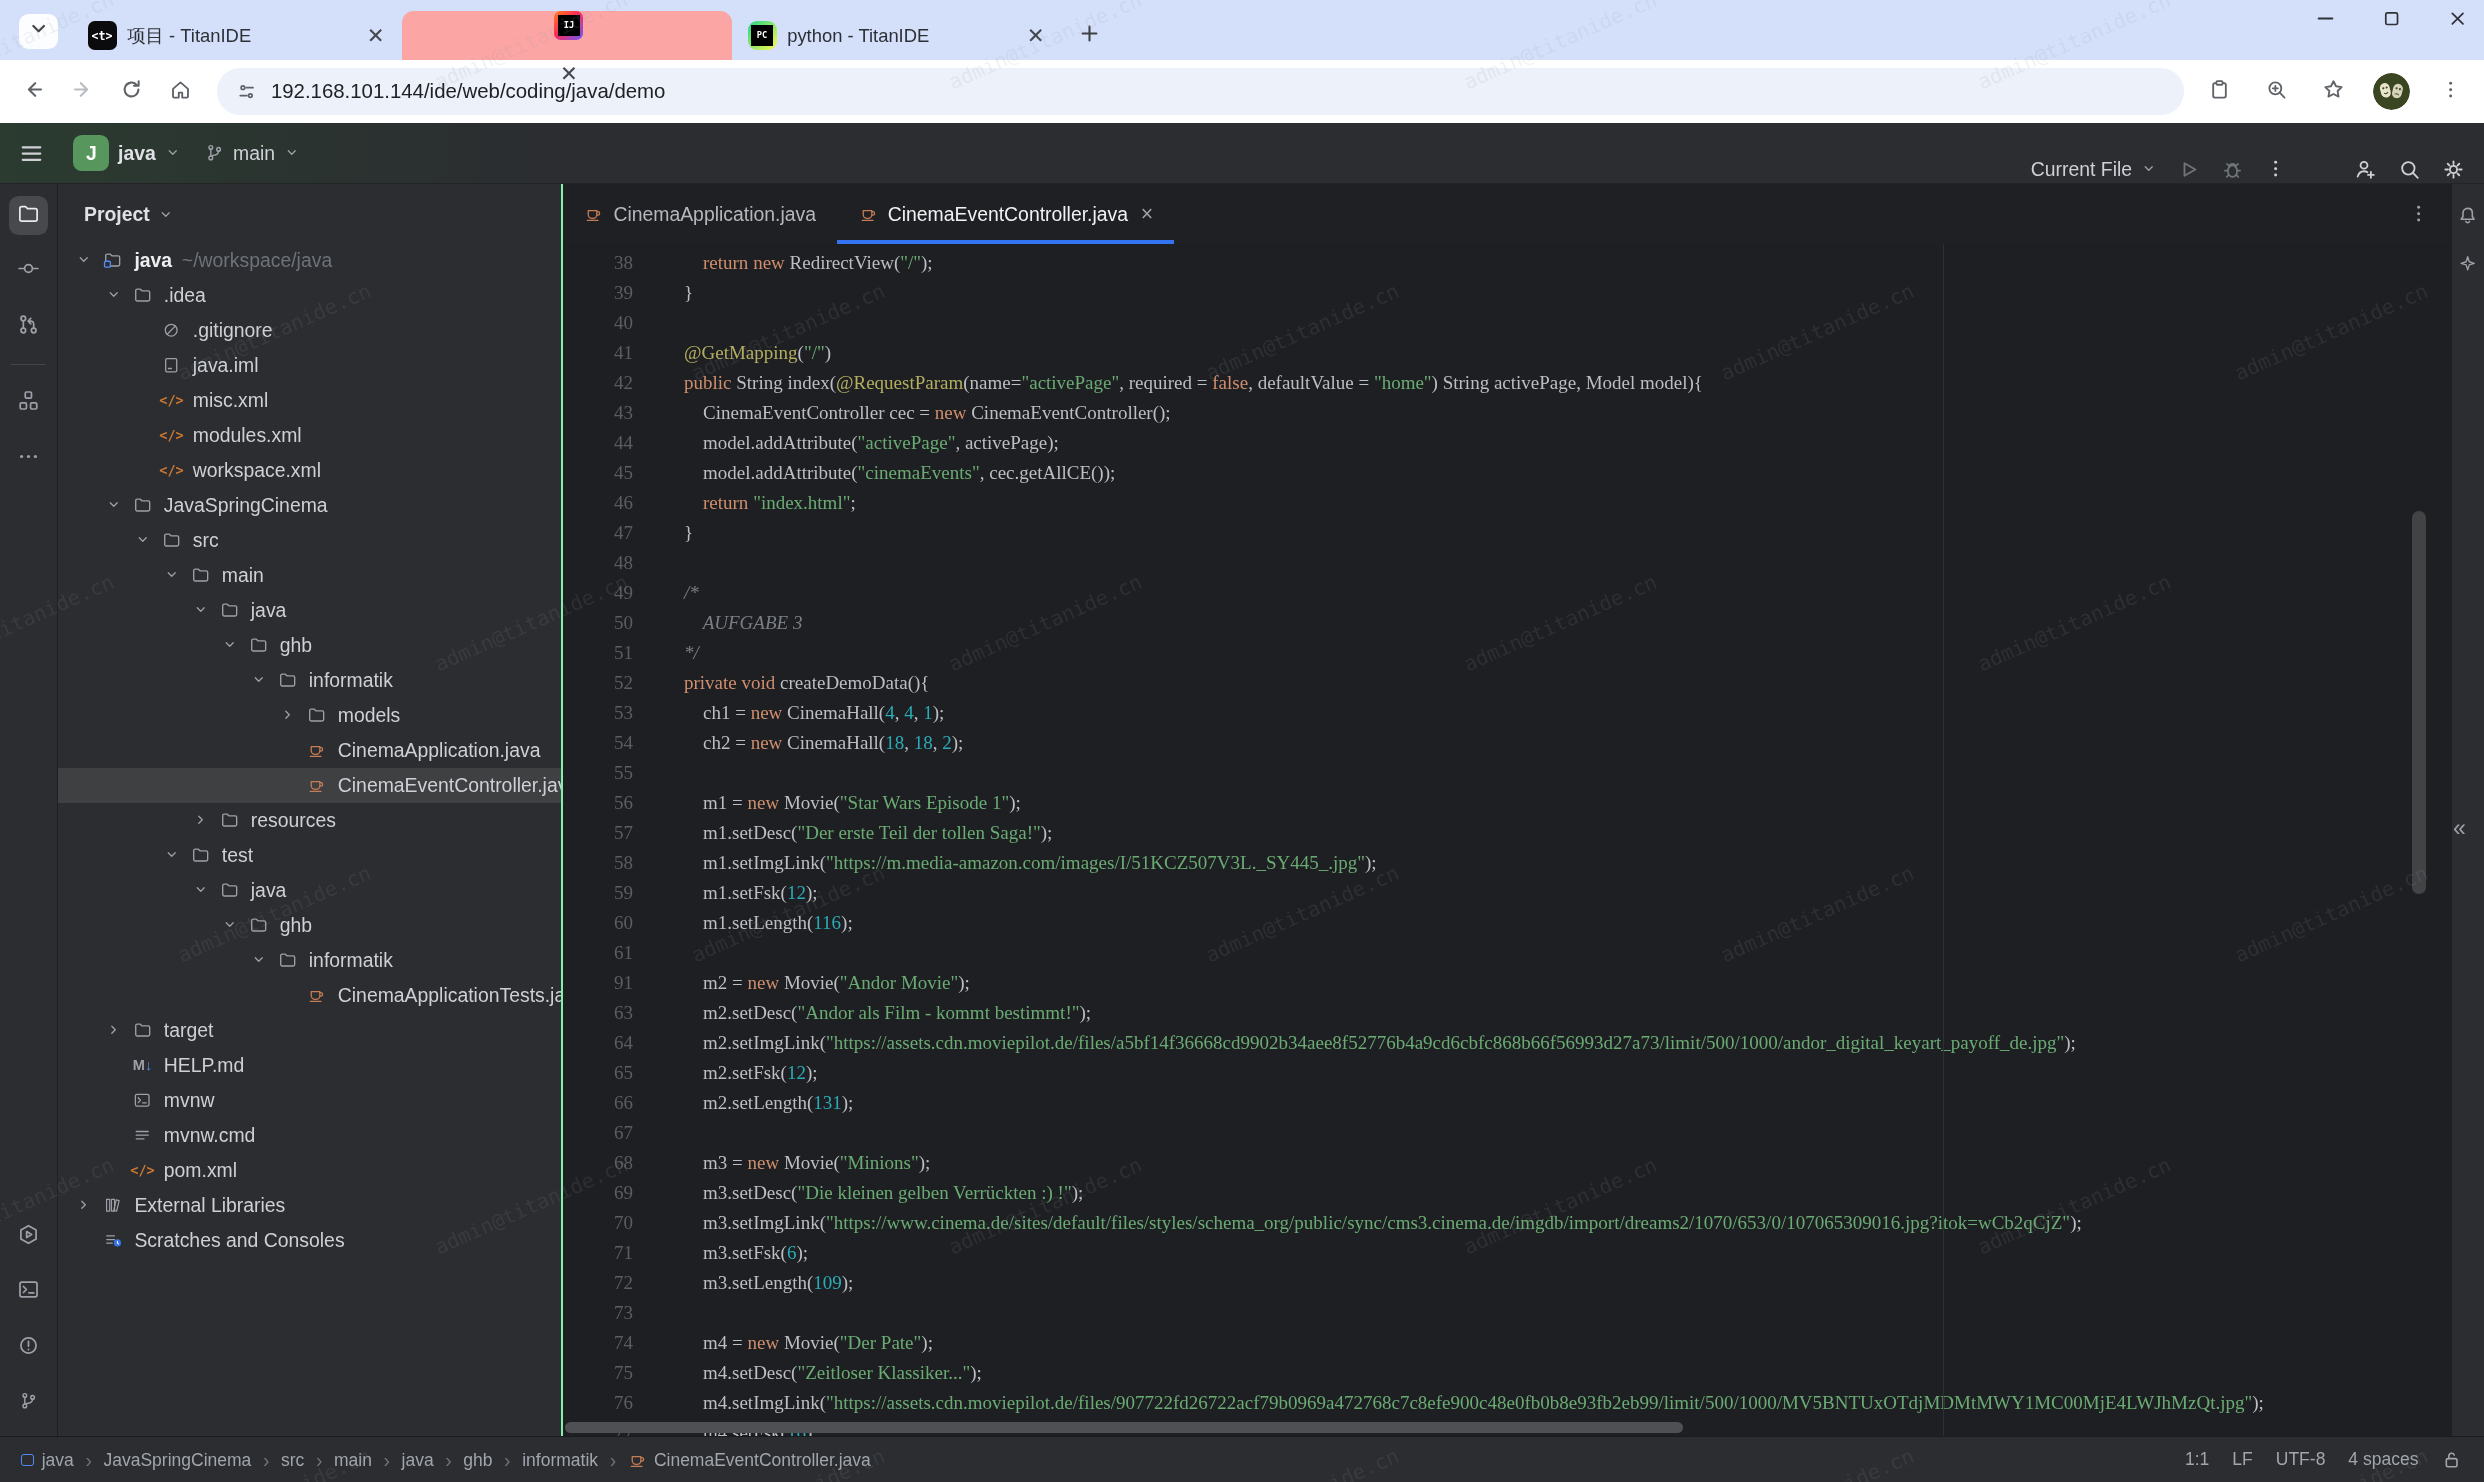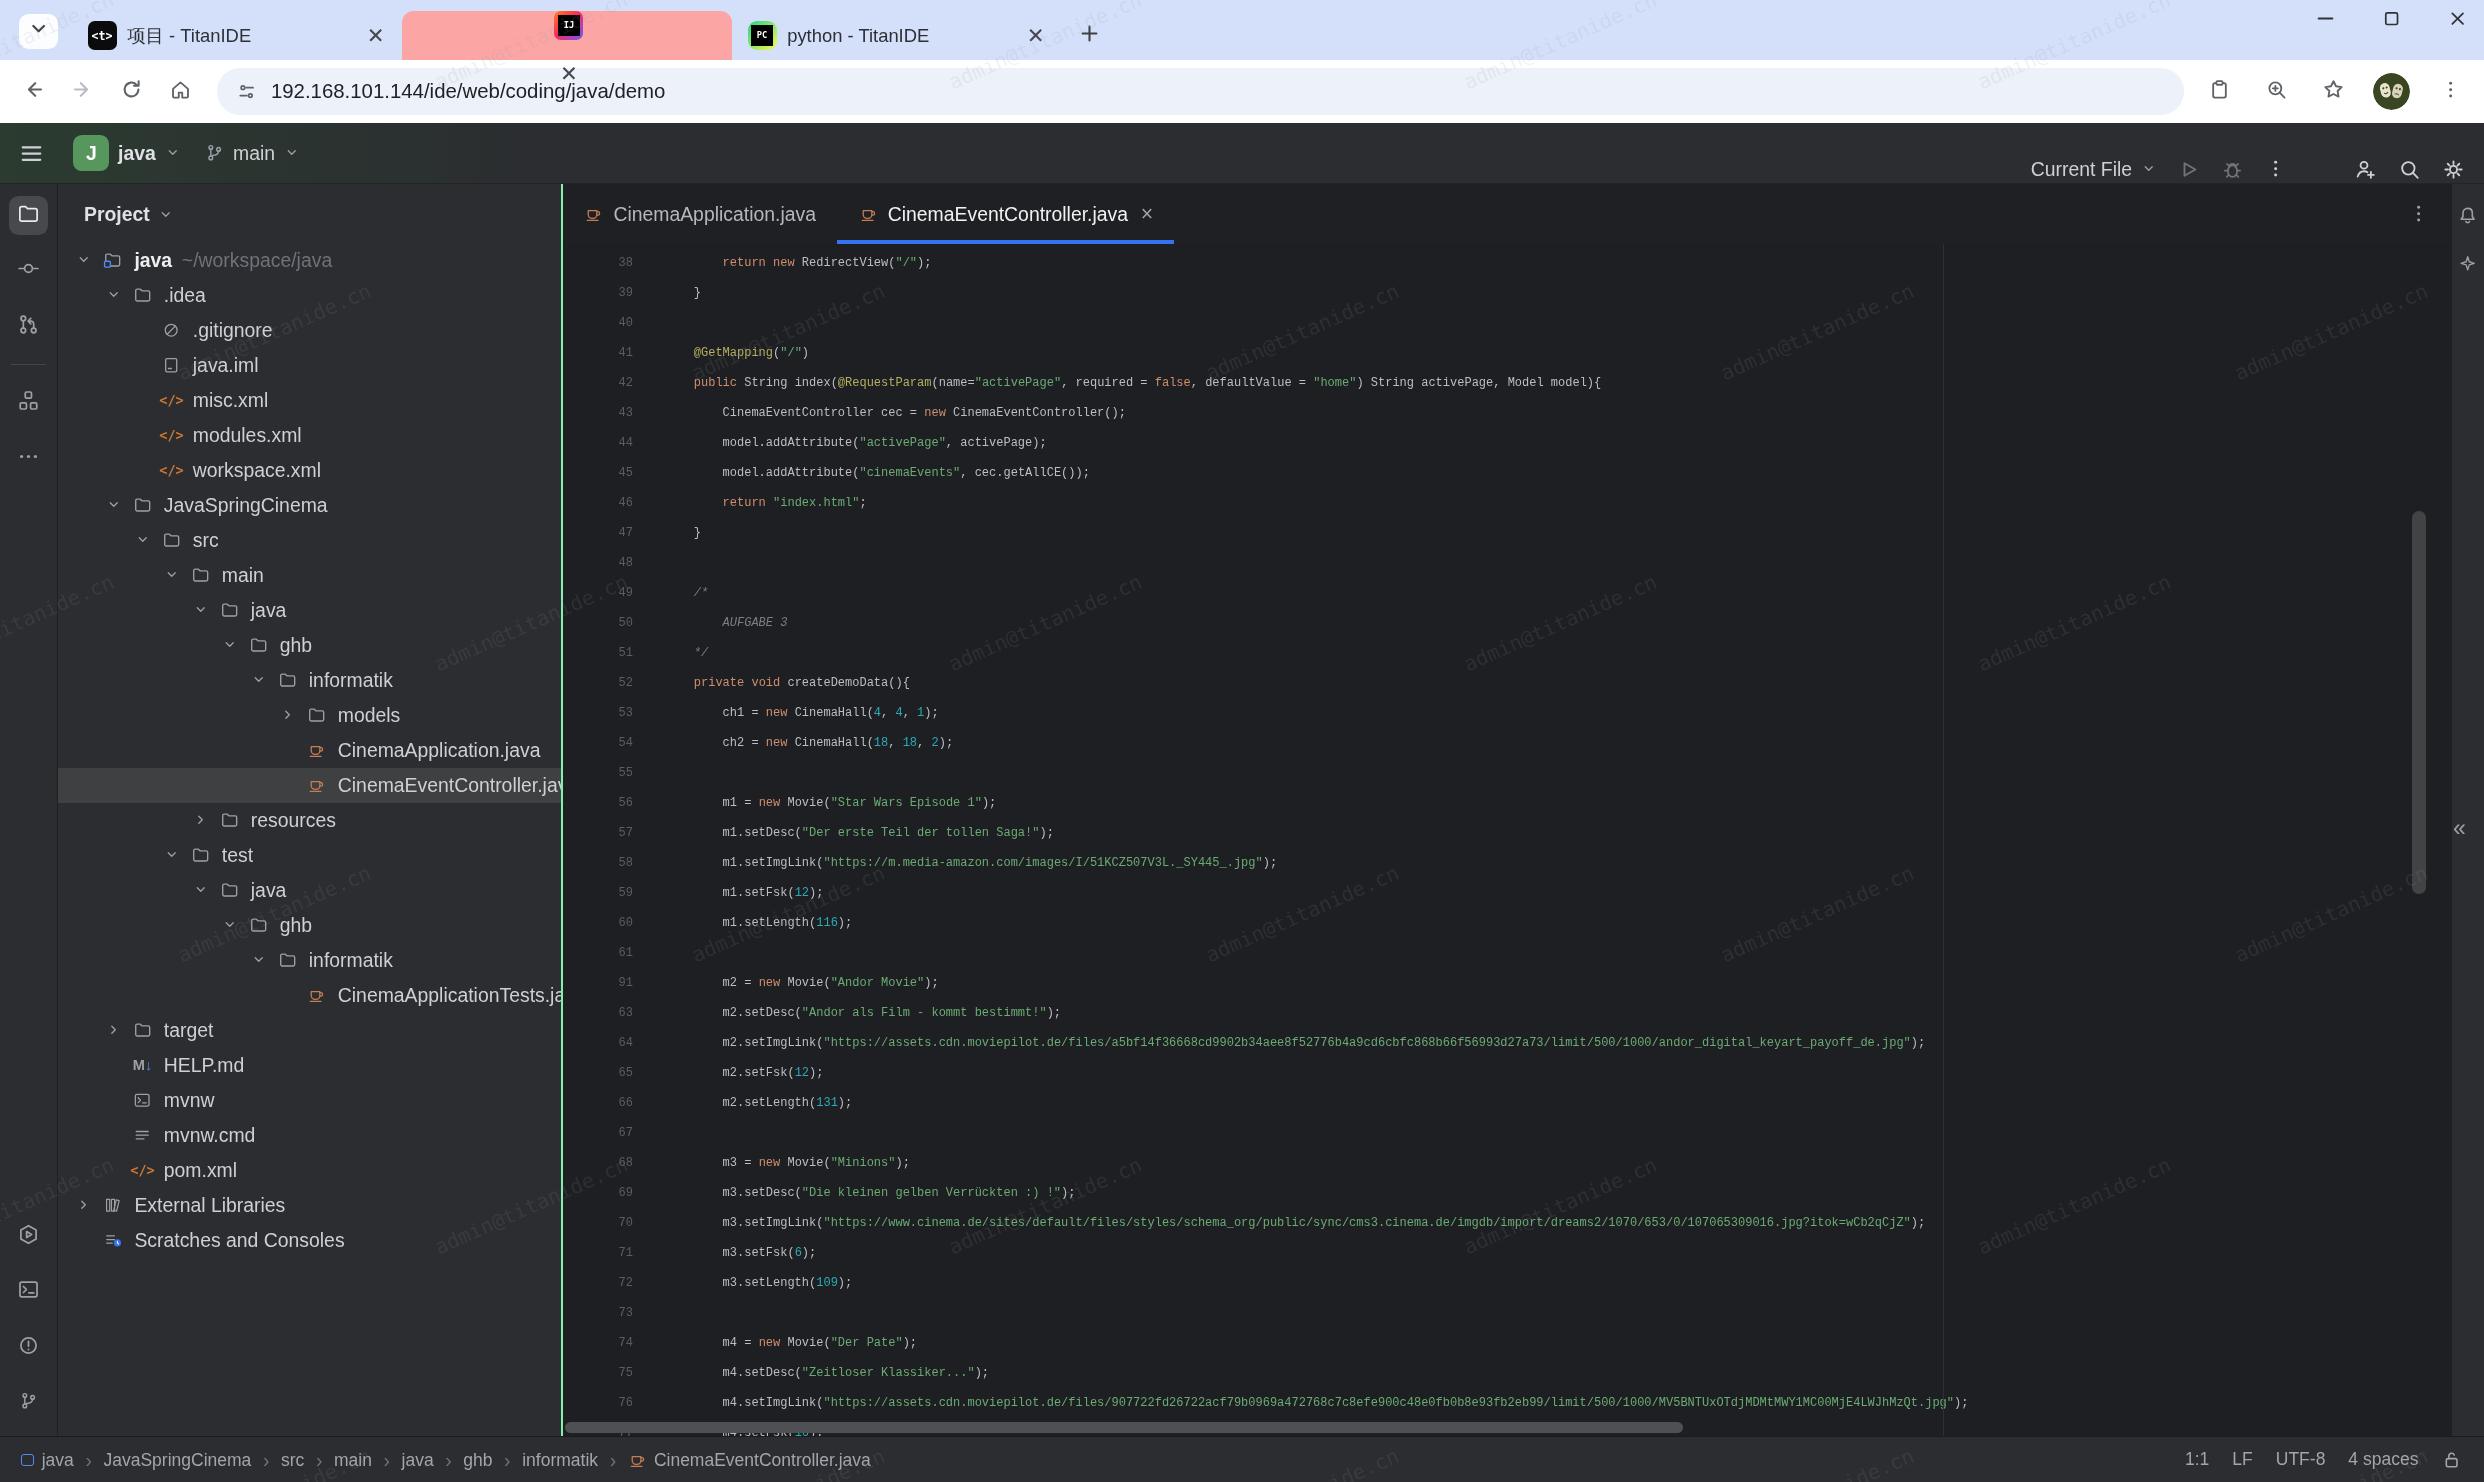--- a/index.html
+++ b/index.html
@@ -87,22 +87,22 @@
   .editor { flex:1; min-width:0; display:flex; flex-direction:column; background:#1E1F22; position:relative; }
   .edtabs { height:60px; background:#1F2023; display:flex; align-items:center; flex:none; }
   .edtab { display:flex; align-items:center; gap:10.7px; padding:0 21.3px; height:100%;
            position:relative; font-size:19.4px; color:#B4B8BE; }
   .edtab.active { color:#F0F1F2; }
   .edtab.active::after { content:''; position:absolute; left:0; right:0; bottom:0; height:3.9px; background:#3574F0; }
   .edtab-close { color:#9DA0A8; font-size:21.3px; margin-left:1.9px; }
   .edtabs-kebab { margin-left:auto; padding-right:21.3px; color:#9DA0A8; display:flex; }
 
   .code-wrap { position:relative; flex:1; overflow:hidden;
-               font-family:Liberation Mono, monospace;
-               font-size:12px; line-height:30px; padding-top:3.9px; }
+               font-family:Liberation Serif, serif;
+               font-size:19px; line-height:30px; padding-top:3.9px; }
   .guide { position:absolute; left:1380px; top:0; bottom:0; width:1px; background:#2E3033; }
   .code-line { display:flex; white-space:pre; }
   .ln { width:70px; text-align:right; color:#5A5D63; flex:none; }
   .lc { padding-left:32px; color:#BCBEC4; }
   .tk-kw{color:#CF8E6D} .tk-str{color:#6AAB73} .tk-num{color:#2AACB8}
   .tk-ann{color:#B3AE60} .tk-com{color:#7A7E85; font-style:italic}
   .vscroll { position:absolute; right:25px; top:327px; width:13.6px; height:383px;
              background:rgba(255,255,255,.16); border-radius:6.8px; }
   .hscroll { position:absolute; left:1.9px; bottom:2.9px; width:1118px; height:11.6px;
              background:#4E5053; border-radius:5.8px; }

